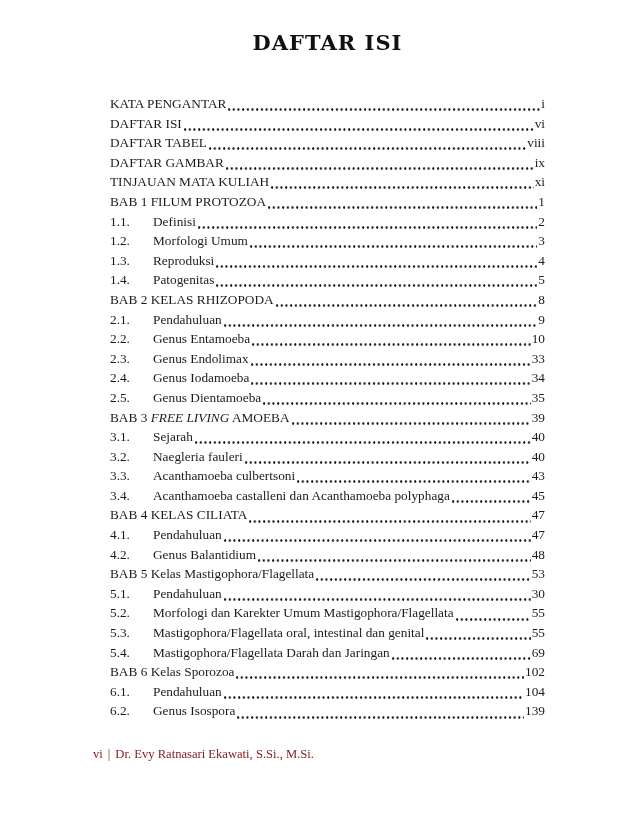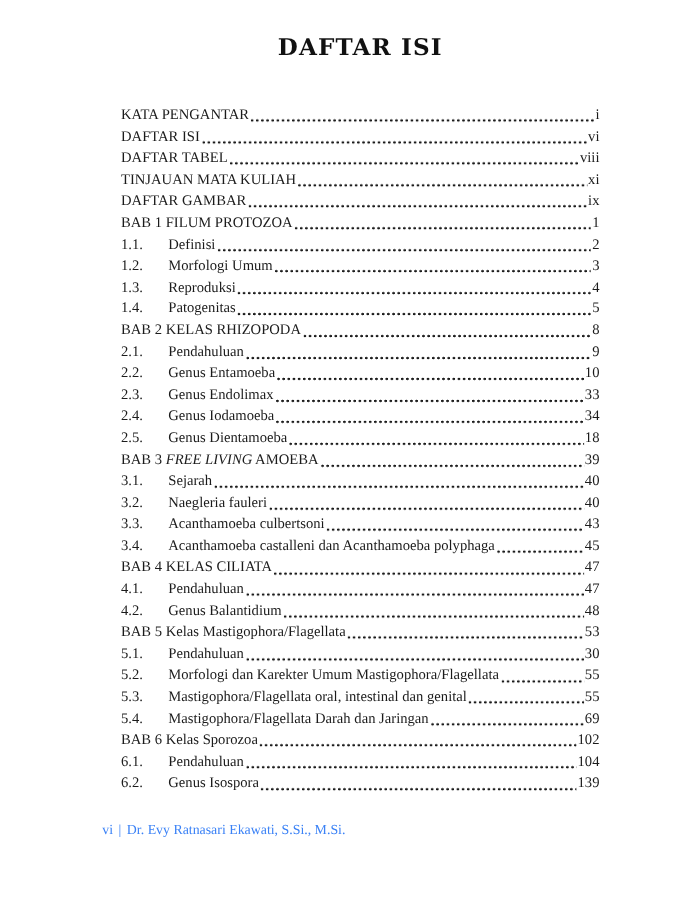--- a/index.html
+++ b/index.html
@@ -64,21 +64,21 @@
     background-position: left bottom;
   }
   .row .pg {
     flex: 0 0 auto;
   }
   .footer {
     position: absolute;
     top: 747px;
     left: 93px;
     font-size: 12.6px;
-    color: #3b82f6;
+    color: #7f1d1d;
   }
   .footer .sep {
     margin: 0 5px;
   }
   i { font-style: italic; }
 </style>
 </head>
 <body>
 
 <div class="page">
@@ -94,28 +94,28 @@
         <span class="label">DAFTAR ISI</span>
         <span class="dots"></span>
         <span class="pg">vi</span>
       </div>
       <div class="row">
         <span class="label">DAFTAR TABEL</span>
         <span class="dots"></span>
         <span class="pg">viii</span>
       </div>
       <div class="row">
+        <span class="label">DAFTAR GAMBAR</span>
+        <span class="dots"></span>
+        <span class="pg">ix</span>
+      </div>
+      <div class="row">
         <span class="label">TINJAUAN MATA KULIAH</span>
         <span class="dots"></span>
         <span class="pg">xi</span>
-      </div>
-      <div class="row">
-        <span class="label">DAFTAR GAMBAR</span>
-        <span class="dots"></span>
-        <span class="pg">ix</span>
       </div>
       <div class="row">
         <span class="label">BAB 1 FILUM PROTOZOA</span>
         <span class="dots"></span>
         <span class="pg">1</span>
       </div>
       <div class="row">
         <span class="num">1.1.</span>
         <span class="label">Definisi</span>
         <span class="dots"></span>
@@ -165,21 +165,21 @@
       <div class="row">
         <span class="num">2.4.</span>
         <span class="label">Genus Iodamoeba</span>
         <span class="dots"></span>
         <span class="pg">34</span>
       </div>
       <div class="row">
         <span class="num">2.5.</span>
         <span class="label">Genus Dientamoeba</span>
         <span class="dots"></span>
-        <span class="pg">18</span>
+        <span class="pg">35</span>
       </div>
       <div class="row">
         <span class="label"><span>BAB 3 </span><i>FREE LIVING</i><span> AMOEBA</span></span>
         <span class="dots"></span>
         <span class="pg">39</span>
       </div>
       <div class="row">
         <span class="num">3.1.</span>
         <span class="label">Sejarah</span>
         <span class="dots"></span>

